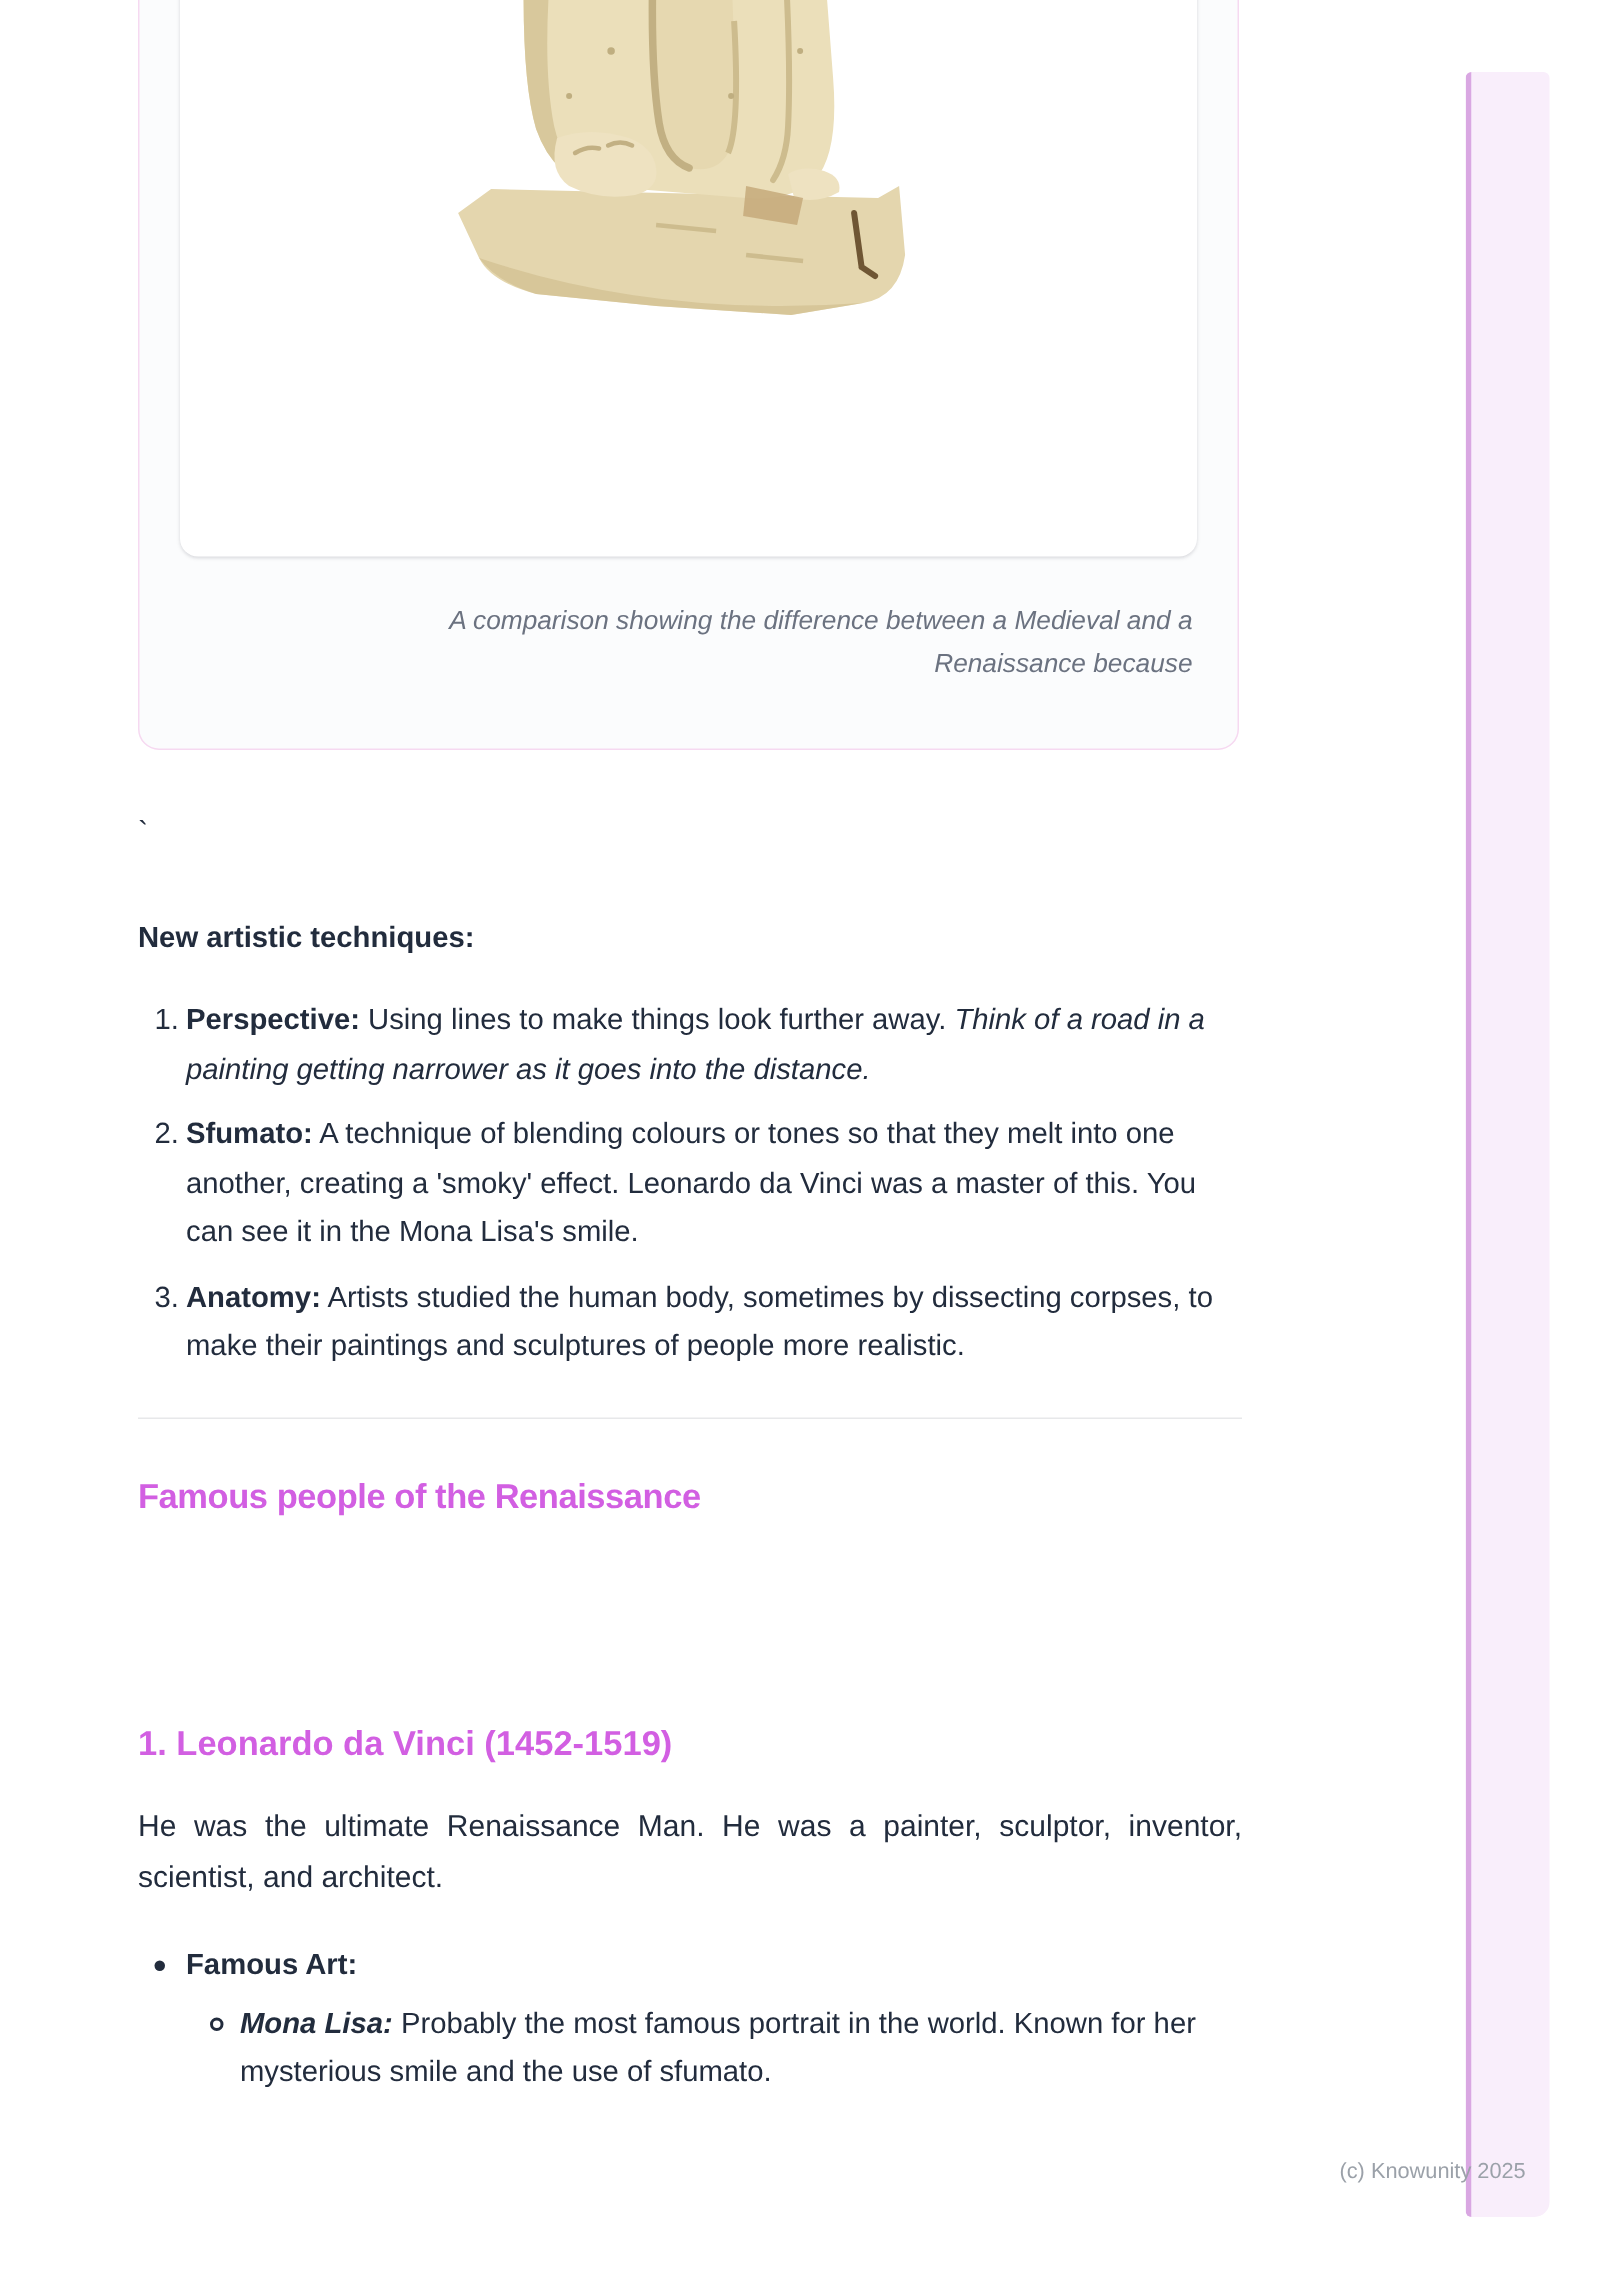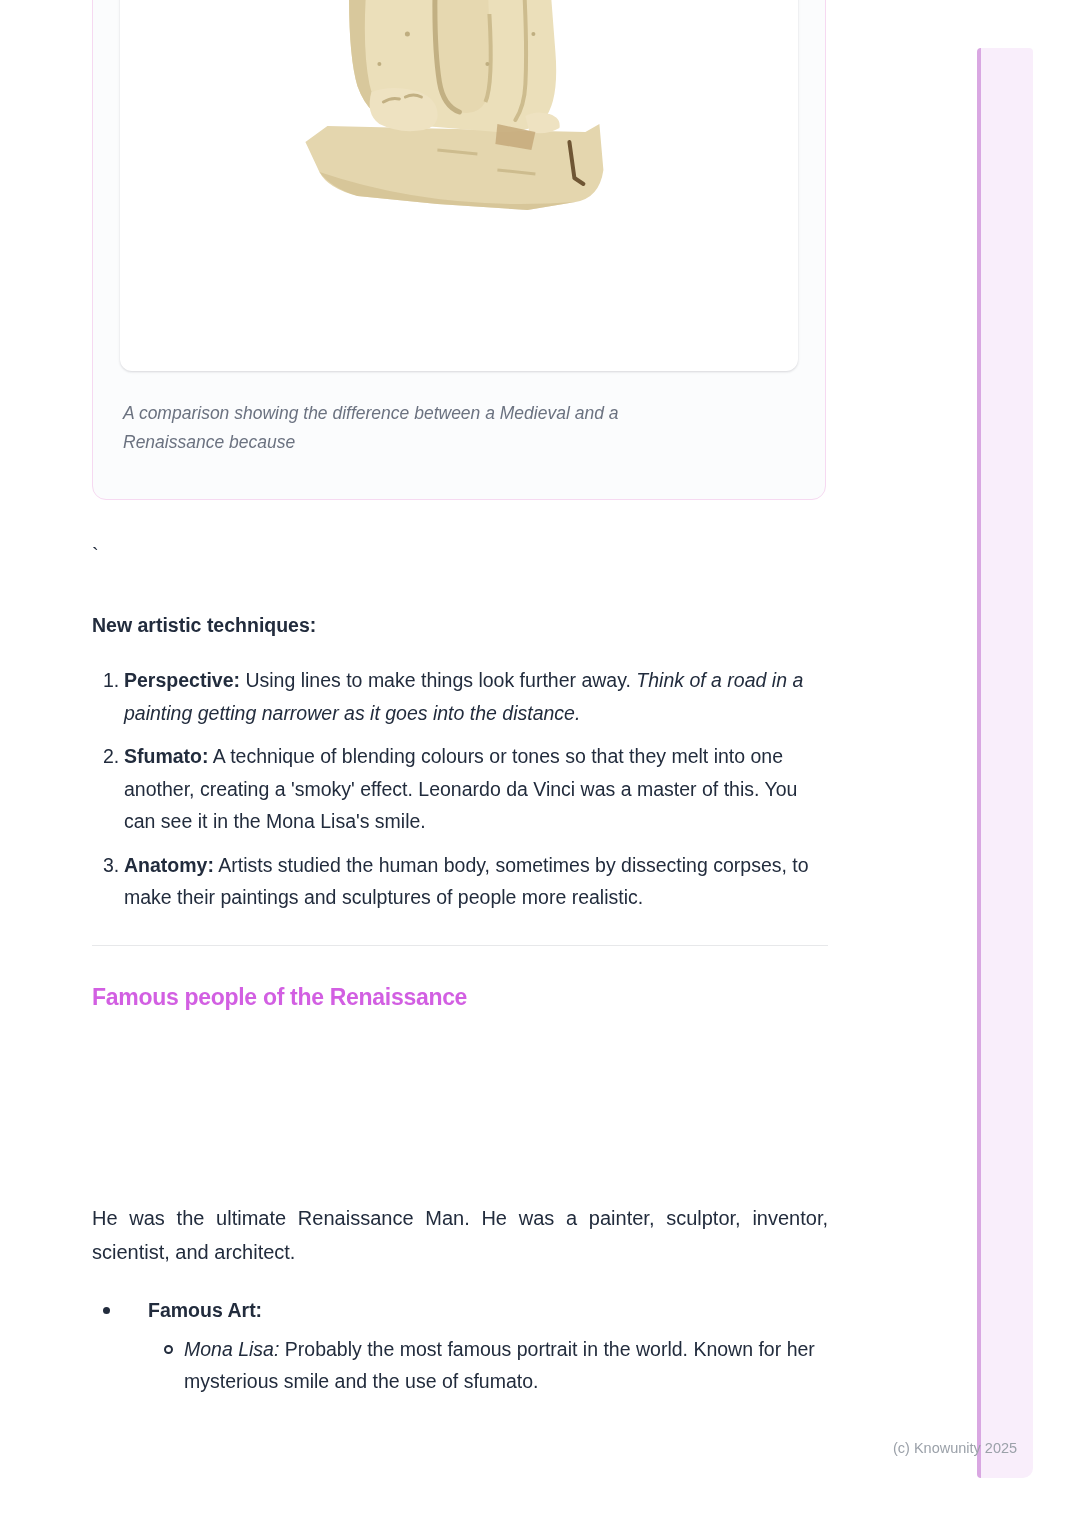--- a/index.html
+++ b/index.html
@@ -25,21 +25,21 @@
 
   
   .figure-card{position:absolute;left:92px;top:-562px;width:734px;height:1062px;
     background:var(--card-bg);border:1.5px solid var(--card-border-pink);border-radius:14px;z-index:0;}
   .figure-image-card{position:absolute;left:27px;right:27px;top:27px;bottom:128px;
     background:#ffffff;border-radius:12px;
     box-shadow:0 1px 3px rgba(16,24,40,.10),0 1px 2px rgba(16,24,40,.06);}
   .statue-wrap{position:absolute;left:50%;bottom:145px;width:330px;height:252px;
     transform:translateX(-52%);}
   .statue-wrap svg{width:100%;height:100%;display:block;}
-  .caption{position:absolute;left:30px;right:30px;bottom:42px;text-align:left;
+  .caption{position:absolute;left:30px;right:30px;bottom:42px;text-align:right;
     font-style:italic;font-size:17.5px;line-height:29px;color:var(--caption-gray);}
 
   .stray{position:absolute;left:92px;top:543px;font-size:20px;line-height:24px;color:var(--body-text);}
 
   .sub-heading{position:absolute;left:92px;top:609px;font-size:19.5px;line-height:32px;
     font-weight:700;color:var(--body-text);}
 
   ol.techniques{position:absolute;left:92px;top:664px;width:736px;list-style:none;}
   ol.techniques li{display:flex;margin-bottom:11px;font-size:19.5px;line-height:32.5px;}
   ol.techniques .num{flex:none;width:32px;padding-left:11px;}
@@ -54,31 +54,31 @@
     font-weight:700;letter-spacing:-0.3px;color:var(--heading-pink);}
   .para{position:absolute;left:92px;width:736px;font-size:20px;line-height:34px;
     text-align:justify;color:var(--body-text);}
   .para.intro{top:1040px;}
   h2.person-title{position:absolute;left:92px;top:1147px;font-size:23px;line-height:30px;
     font-weight:700;color:var(--heading-pink);}
   .para.leo{top:1201px;}
 
   ul.famous{position:absolute;left:92px;top:1294px;width:736px;list-style:none;
     font-size:19.5px;line-height:32.5px;}
-  ul.famous>li{display:flex;gap:24px;}
+  ul.famous>li{display:flex;}
   .marker-box{flex:none;width:32px;}
   .dot{display:block;width:7px;height:7px;border-radius:50%;background:var(--body-text);
     margin-left:11px;margin-top:13px;}
   .li-body{flex:1;}
   ul.sub-list{list-style:none;margin-top:6px;}
   ul.sub-list li{display:flex;margin-bottom:12px;}
   .marker-box2{flex:none;width:36px;}
   .circle{display:block;width:9px;height:9px;border:2px solid var(--body-text);
     border-radius:50%;margin-left:16px;margin-top:12px;}
-  .title-bi{font-weight:400;font-style:italic;}
+  .title-bi{font-weight:700;font-style:italic;}
 
   .watermark{position:absolute;left:893px;top:1438px;font-size:14.5px;line-height:20px;
     color:var(--watermark-gray);z-index:5;}
 </style>
 </head>
 <body>
 
 <div class="page">
 
   <div class="right-bar"></div>
@@ -139,20 +139,21 @@
       <span class="num">3.</span>
       <div class="li-text"><b>Anatomy:</b><span> Artists studied the human body, sometimes by dissecting corpses, to make their paintings and sculptures of people more realistic.</span><i></i></div>
     </li>
   </ol>
 
   <hr class="divider">
 
   <h1 class="section-title">Famous people of the Renaissance</h1>
 
 
+  <h2 class="person-title">1. Leonardo da Vinci (1452-1519)</h2>
 
   <p class="para leo">He was the ultimate Renaissance Man. He was a painter, sculptor, inventor, scientist, and architect.</p>
 
   <ul class="famous">
     <li>
       <span class="marker-box">
           <span class="dot"></span>
         </span>
       <div class="li-body">
         <div class="li-text"><b>Famous Art:</b></div>

